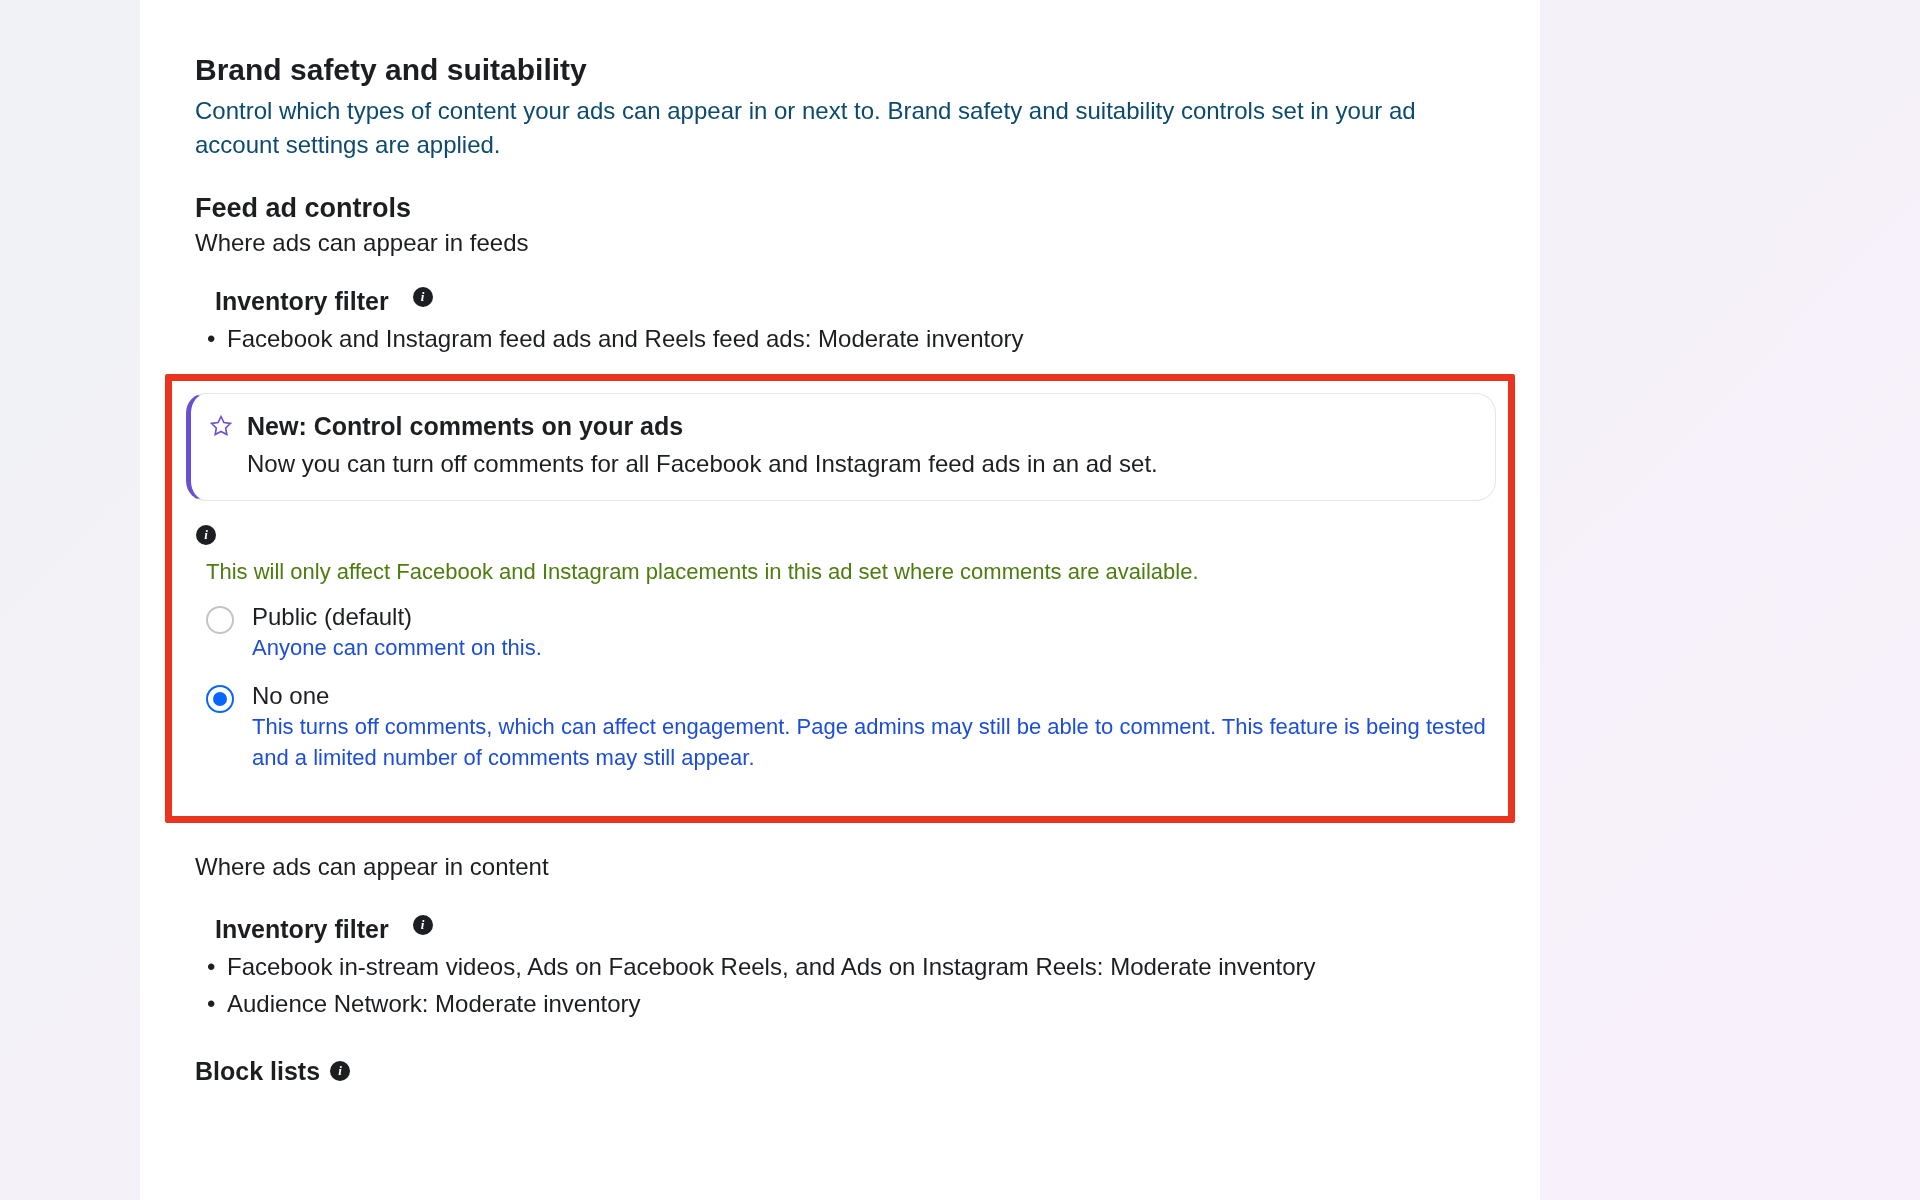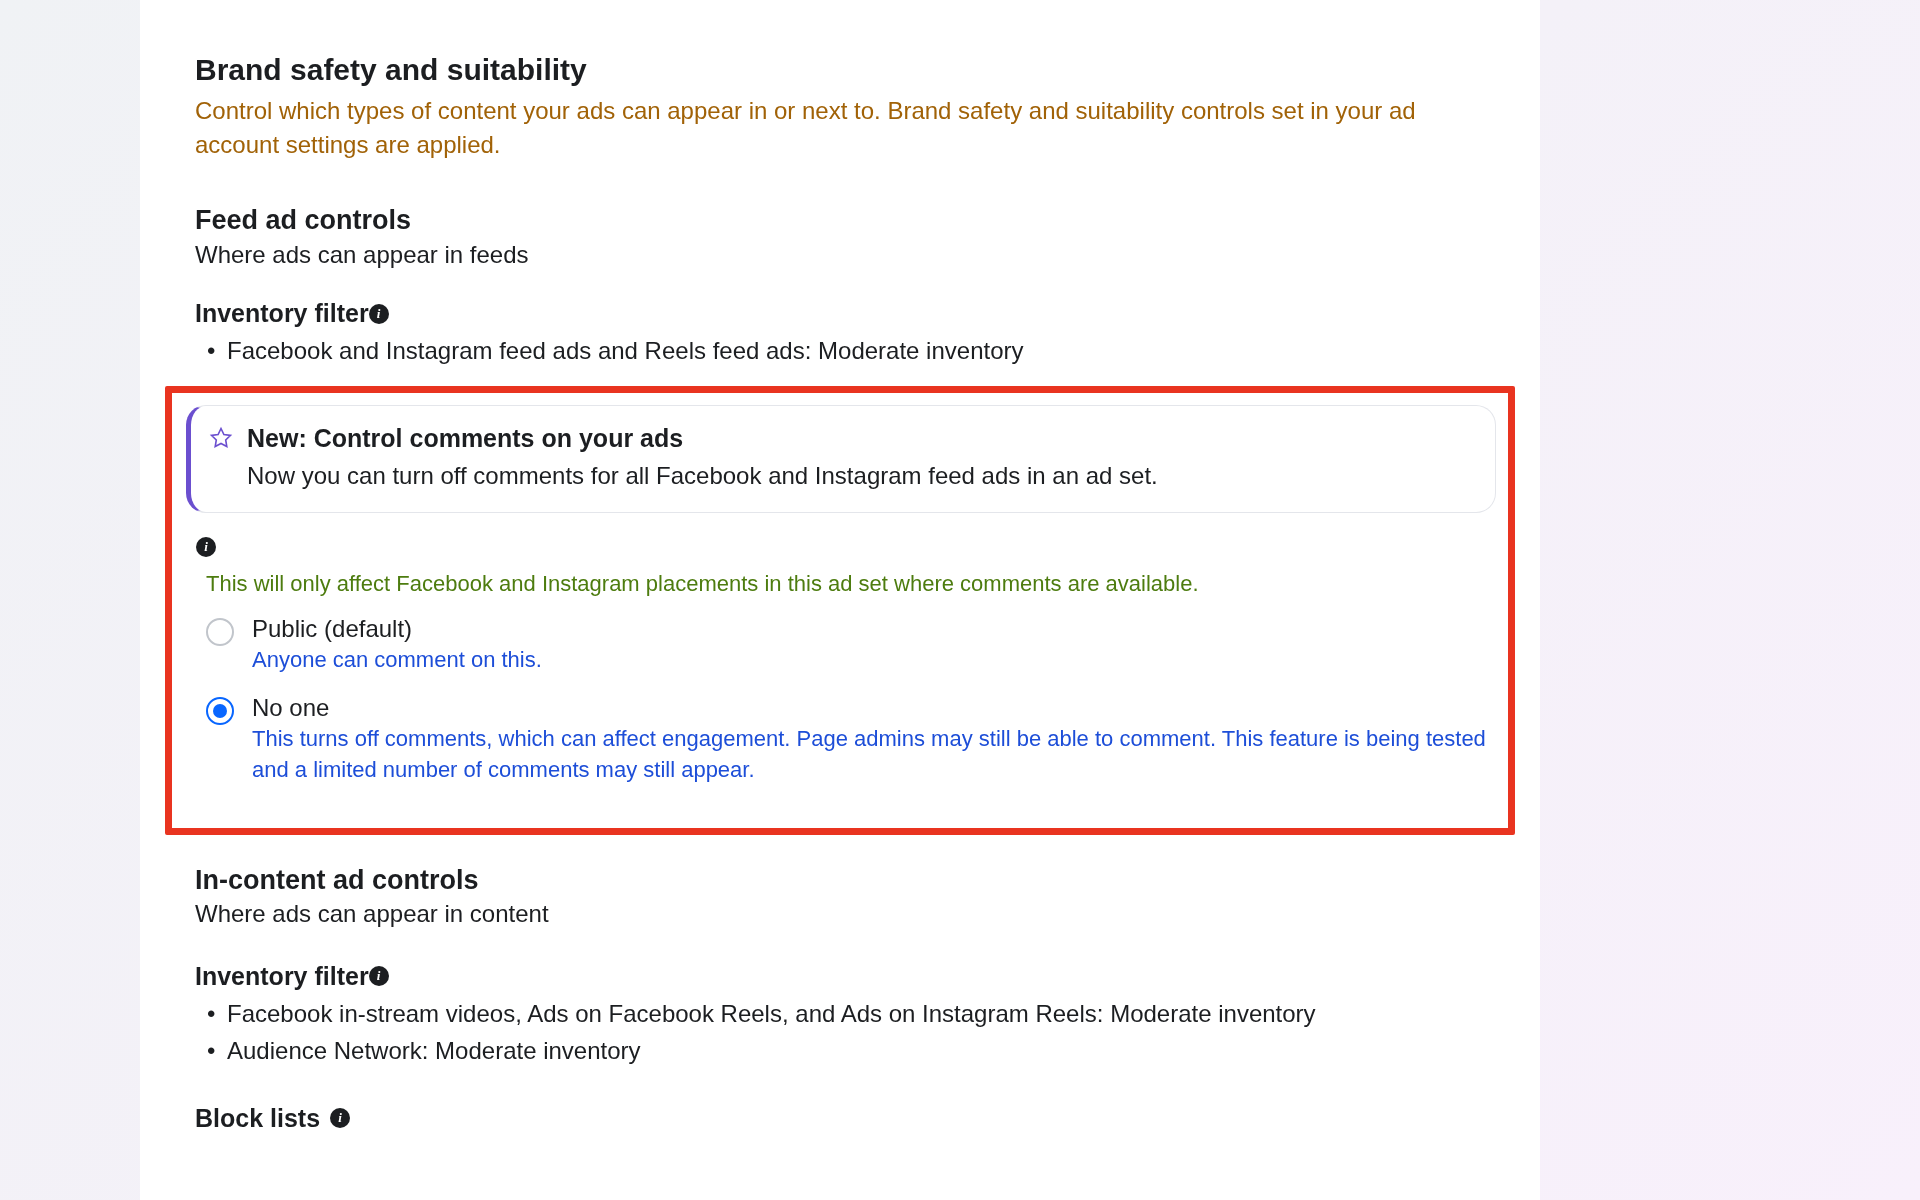--- a/index.html
+++ b/index.html
@@ -30,38 +30,38 @@
       font-size: 30px;
       font-weight: 700;
       margin-bottom: 6px;
       line-height: 1.2;
       margin-top: 27px;
     }
     .section-desc {
       font-size: 24px;
       font-weight: 400;
       line-height: 1.4;
-      margin-bottom: 44px;
-      color: #a16207;
+      margin-bottom: 32px;
+      color: #0c4a6e;
     }
     .sub-title {
       font-size: 27px;
       font-weight: 700;
       margin-bottom: 5px;
     }
     .sub-desc {
       font-size: 24px;
       font-weight: 400;
       margin-bottom: 30px;
     }
     .label-row {
       display: flex;
-      align-items: center;
-      gap: 0;
-      margin-bottom: 6px;
+      gap: 24px;
+      margin-bottom: 6px;
+      margin-left: 20px;
     }
     .label-heading {
       font-size: 25px;
       font-weight: 700;
     }
     .info-icon {
       width: 20px;
       height: 20px;
       border-radius: 50%;
       background: #1c1e21;
@@ -259,21 +259,20 @@
           <div class="radio-circle selected"></div>
           <div>
             <div class="radio-label">No one</div>
             <div class="radio-sub">This turns off comments, which can affect engagement. Page admins may still be able to comment. This feature is being tested and a limited number of comments may still appear.</div>
           </div>
         </div>
       </div>
     </div>
 
     <div class="below-box">
-      <div class="incontent-title">In-content ad controls</div>
       <div class="incontent-desc">Where ads can appear in content</div>
 
       <div class="label-row">
         <div class="label-heading">Inventory filter</div>
         <span class="info-icon">i</span>
       </div>
       <div class="bullet-list">
         <div class="bullet-item">Facebook in-stream videos, Ads on Facebook Reels, and Ads on Instagram Reels: Moderate inventory</div>
         <div class="bullet-item">Audience Network: Moderate inventory</div>
       </div>

